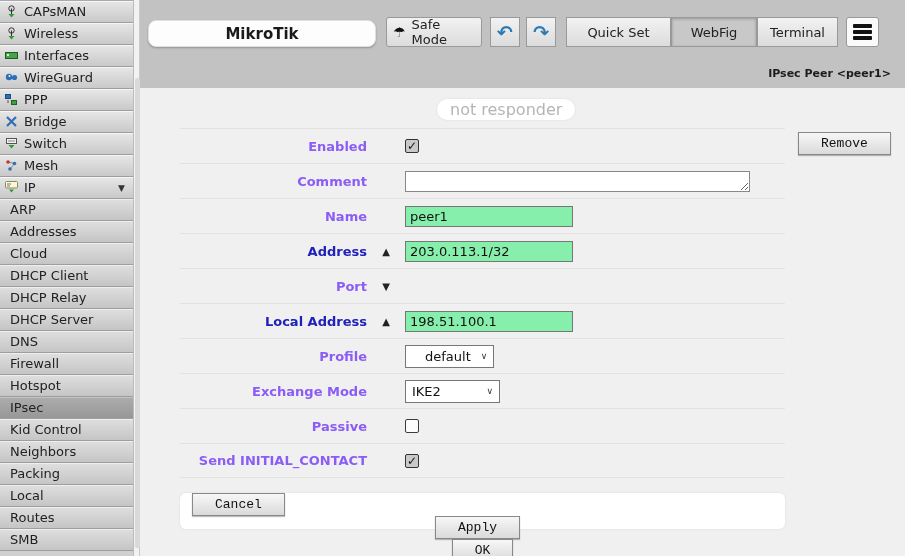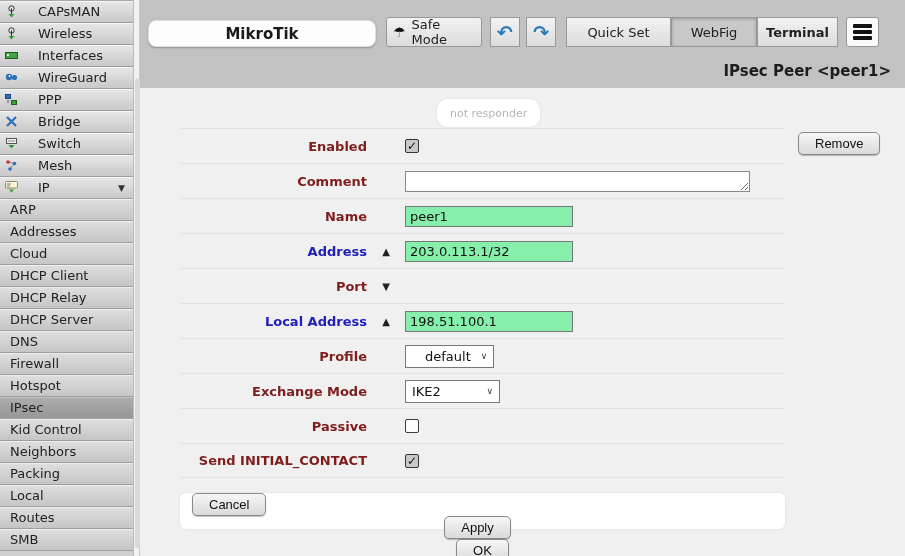--- a/index.html
+++ b/index.html
@@ -6,21 +6,21 @@
   html,body { width:905px; height:556px; }
   body {
     font-family:"DejaVu Sans", sans-serif;
     font-size:13px; color:#222;
     background:#fff; position:relative; overflow:hidden;
   }
 
   
   #sidebar { position:absolute; left:0; top:0; width:133px; height:556px; background:#d0d0d0; border-top:1px solid #aaa; }
   .nav-item {
-    height:22px; display:flex; align-items:center; gap:20px;
+    height:22px; display:flex; align-items:center; gap:6px;
     padding:0 4px 0 5px; cursor:pointer;
     background:linear-gradient(180deg,#e7e7e7,#c9c9c9);
     border-bottom:1px solid #9e9e9e;
     box-shadow:inset 0 1px 0 #f6f6f6;
     white-space:nowrap; overflow:hidden;
   }
   .nav-sub {
     height:22px; display:flex; align-items:center;
     padding:0 4px 0 10px; cursor:pointer;
     background:linear-gradient(180deg,#dfdfdf,#c5c5c5);
@@ -52,38 +52,38 @@
     font-size:13px; color:#222; cursor:pointer; padding:0 14px;
   }
   .hbtn.active { background:#c8c8c8; box-shadow:inset 0 1px 3px rgba(0,0,0,.25); }
   #safe-mode-btn { margin-left:10px; width:96px; gap:6px; border-radius:3px; padding:0 6px; }
   .umbrella { font-size:14px; color:#111; }
   #undo-btn { margin-left:8px; width:29px; }
   #redo-btn { margin-left:6px; width:29px; }
   .arrow-glyph { color:#2a7ab5; font-size:19px; font-weight:bold; line-height:1; }
   #quickset-btn { margin-left:10px; width:105px; }
   #webfig-btn { width:86px; }
-  #terminal-btn { width:81px;font-weight:bold; }
+  #terminal-btn { width:81px; }
   #menu-btn { margin-left:8px; width:33px; height:30px; background:#fafafa; border:1px solid #999; border-radius:3px;
     display:flex; flex-direction:column; align-items:center; justify-content:center; gap:2px; cursor:pointer; }
   #menu-btn .bar { width:19px; height:4px; background:#111; border-radius:1px; }
   #page-title-row { height:41px; display:flex; align-items:flex-end; justify-content:flex-end; padding:0 14px 8px 0; }
-  #page-title { font-weight:bold; font-size:15px; color:#1c1c1c; }
+  #page-title { font-weight:bold; font-size:11px; color:#1c1c1c; }
 
   
   #main { position:absolute; left:140px; top:88px; width:765px; height:468px; background:#f0f0f0; }
   #status-badge {
-    position:absolute; left:297px; top:11px; height:28px; padding:0 13px;
-    background:#fff; border-radius:11px; color:#b5b5b5; font-size:11px;
+    position:absolute; left:297px; top:11px; height:21px; padding:0 13px;
+    background:#fff; border-radius:11px; color:#b5b5b5; font-size:16px;
     display:flex; align-items:center; box-shadow:0 0 3px rgba(0,0,0,.08);
   }
   #form-panel { position:absolute; left:40px; top:40px; width:605px; }
   .form-row { display:flex; align-items:center; height:35px; border-top:1px solid #e2e2e2; }
   .form-row:last-child { border-bottom:1px solid #e2e2e2; }
-  .row-label { width:187px; text-align:right; font-weight:bold; color:#7f1d1d; }
+  .row-label { width:187px; text-align:right; font-weight:bold; color:#8b5cf6; }
   .row-label.accent { color:#2020bb; }
   .row-toggle { width:38px; text-align:center; font-size:10px; color:#222; cursor:pointer; }
   .row-control { flex:1; display:flex; align-items:center; }
   .txt-input {
     height:21px; border:1px solid #777; background:#86efac; font-family:"DejaVu Sans",sans-serif;
     font-size:13px; padding:1px 4px; color:#111;
   }
   #name-input, #address-input, #local-address-input { width:168px; }
   #comment-textarea { width:345px; height:21px; border:1px solid #888; resize:both;
     font-family:"DejaVu Sans",sans-serif; font-size:13px; padding:1px 4px; }
@@ -92,23 +92,23 @@
     font-size:12px; font-weight:bold; color:#111; line-height:1; }
   .checkbox.checked { background:#c9c9c9; border-color:#333; }
   .select {
     height:23px; border:1px solid #777; background:#fff; display:inline-flex; align-items:center;
     padding:0 6px; gap:10px; cursor:pointer; color:#111;
   }
   .select .chev { font-size:9px; color:#333; }
   #profile-select { min-width:68px; justify-content:flex-start;padding-left:19px; }
   #exchange-select { min-width:95px; justify-content:space-between; }
   .push-btn {
-    background:linear-gradient(180deg,#f7f7f7,#dadada); border:1px solid #888; border-radius:5px;
-    padding:3px 16px; font-size:13px; color:#111; cursor:pointer;
-    box-shadow:0 1px 1px rgba(0,0,0,.25); font-family:Liberation Sans, sans-serif;
+    background:linear-gradient(180deg,#f7f7f7,#dadada); border:1px solid #888; border-radius:0;
+    padding:3px 22px; font-size:13px; color:#111; cursor:pointer;
+    box-shadow:0 1px 1px rgba(0,0,0,.25); font-family:Liberation Mono, monospace;
   }
   #remove-btn { position:absolute; left:658px; top:44px; }
   #footer-bar {
     position:absolute; left:40px; top:405px; width:605px; height:36px; background:#fff;
     border-radius:6px; display:flex; align-items:center; padding:0 12px;
     box-shadow:0 0 3px rgba(0,0,0,.08);
     flex-direction:column;
   }
   #cancel-btn { margin-right:auto; }
   #apply-btn { margin-right:10px; }

